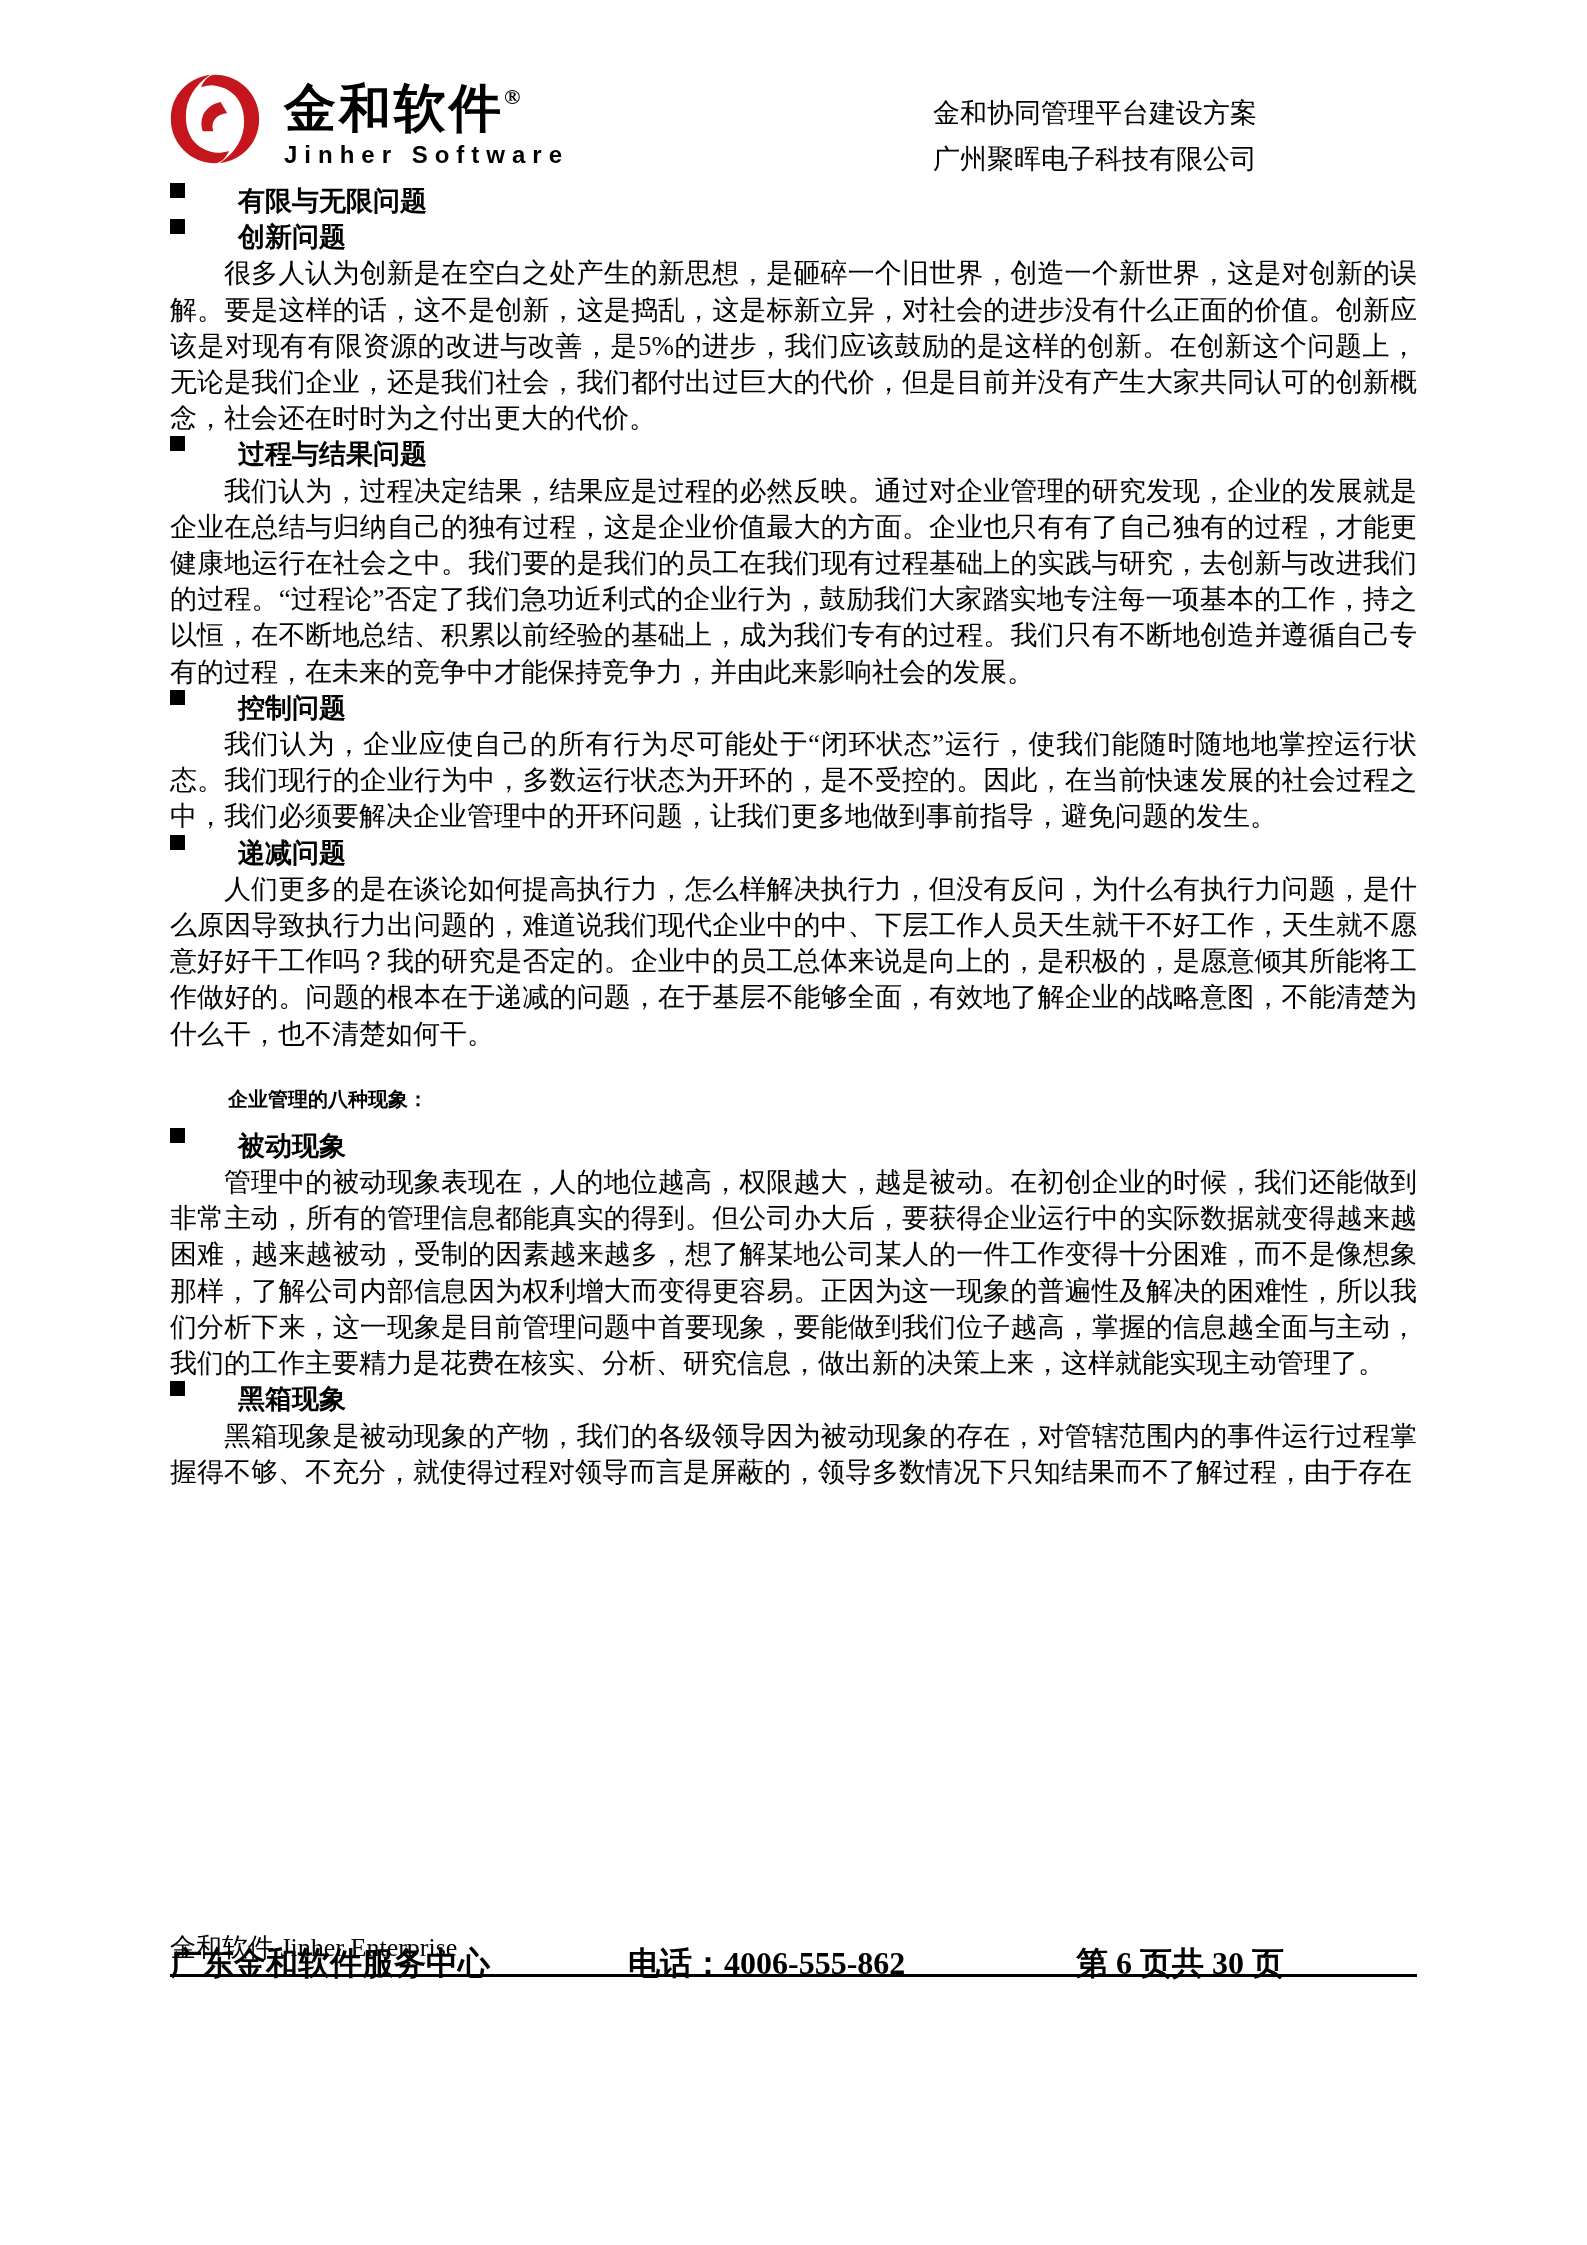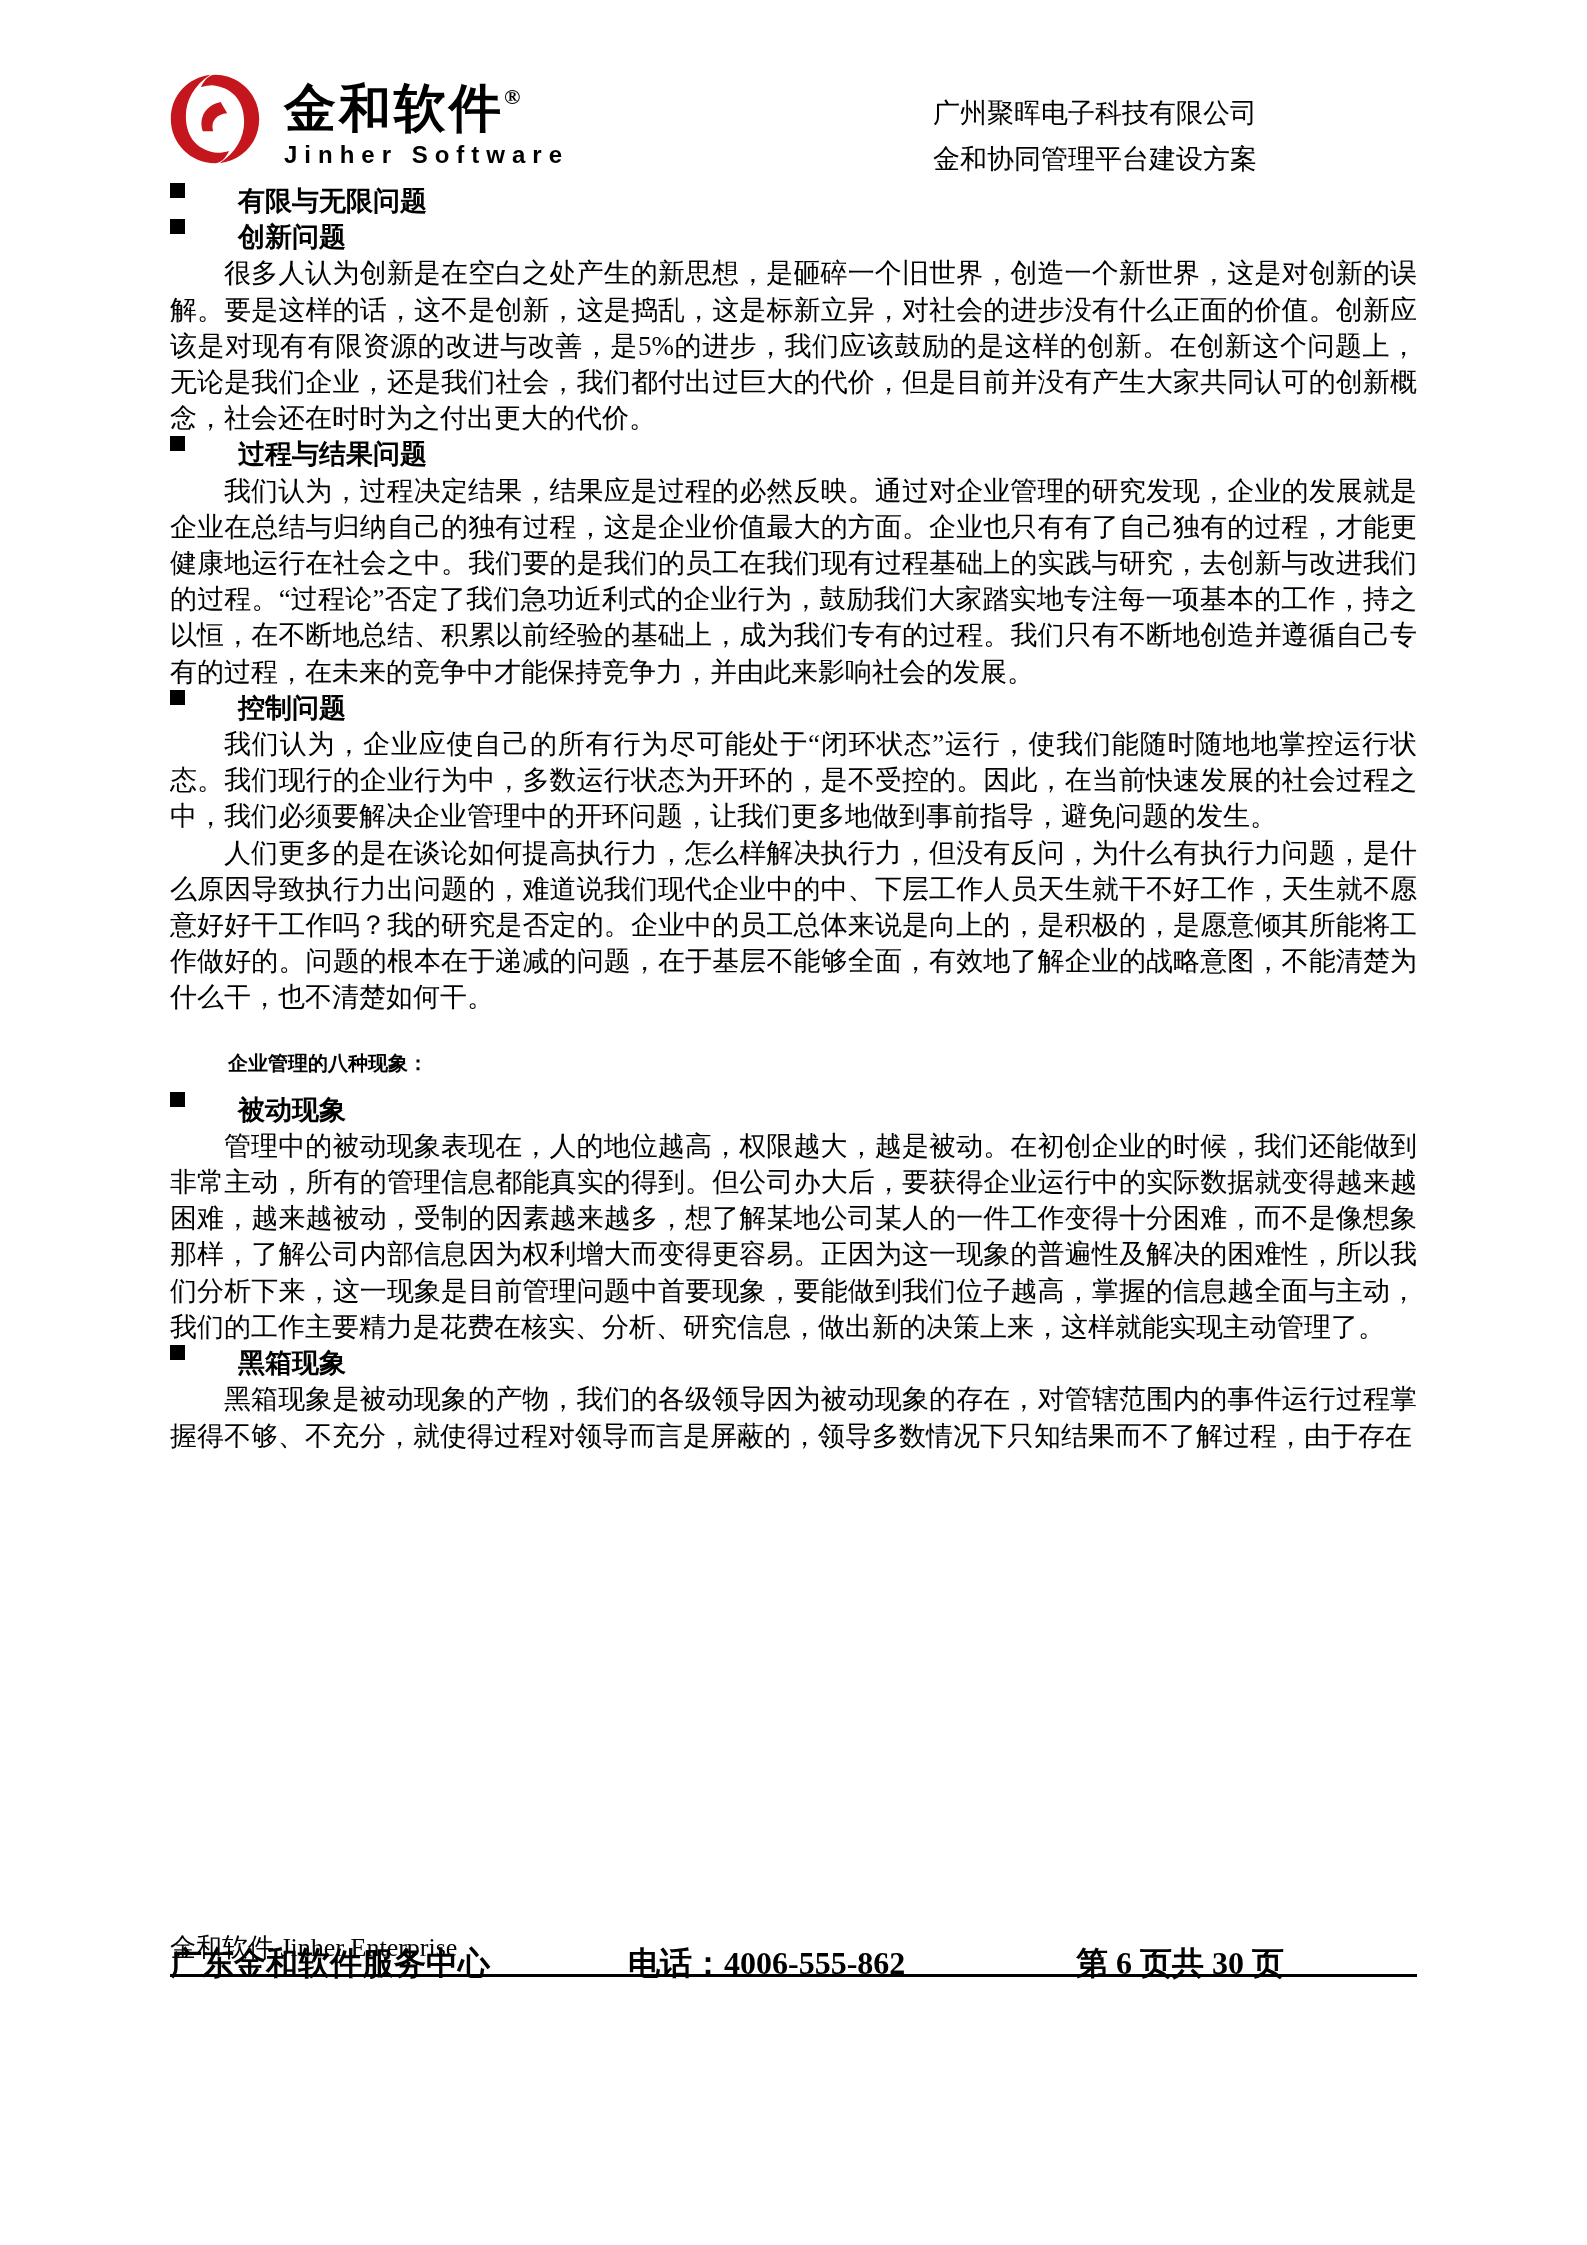--- a/index.html
+++ b/index.html
@@ -65,22 +65,22 @@
         <path d="M50 97 C24 97 3 76 3 50 C3 24 22 6 45 3 C28 14 19 30 19 47 C19 71 33 84 53 86 C57 86 61 85 65 84 C61 92 56 97 50 97 Z"></path>
         <path d="M37 63 C32 48 41 35 56 32 L63 44 C52 45 45 52 48 63 Z"></path>
       </g>
     </svg>
     <div class="logo-text">
       <div class="logo-cn-row"><span>金和软件</span><span class="logo-reg">®</span></div>
       <div class="logo-en">Jinher Software</div>
     </div>
   </div>
   <div class="header-right">
+    <div>金和协同管理平台建设方案</div>
     <div>广州聚晖电子科技有限公司</div>
-    <div>金和协同管理平台建设方案</div>
   </div>
 </div>
 
 <div class="doc-body">
     <div class="bullet-heading">
       <span class="bullet-square"></span>
       <span>有限与无限问题</span>
     </div>
     <div class="bullet-heading">
       <span class="bullet-square"></span>
@@ -90,20 +90,24 @@
     <div class="bullet-heading">
       <span class="bullet-square"></span>
       <span>过程与结果问题</span>
     </div>
     <p class="para">我们认为，过程决定结果，结果应是过程的必然反映。通过对企业管理的研究发现，企业的发展就是企业在总结与归纳自己的独有过程，这是企业价值最大的方面。企业也只有有了自己独有的过程，才能更健康地运行在社会之中。我们要的是我们的员工在我们现有过程基础上的实践与研究，去创新与改进我们的过程。“过程论”否定了我们急功近利式的企业行为，鼓励我们大家踏实地专注每一项基本的工作，持之以恒，在不断地总结、积累以前经验的基础上，成为我们专有的过程。我们只有不断地创造并遵循自己专有的过程，在未来的竞争中才能保持竞争力，并由此来影响社会的发展。</p>
     <div class="bullet-heading">
       <span class="bullet-square"></span>
       <span>控制问题</span>
     </div>
     <p class="para">我们认为，企业应使自己的所有行为尽可能处于“闭环状态”运行，使我们能随时随地地掌控运行状态。我们现行的企业行为中，多数运行状态为开环的，是不受控的。因此，在当前快速发展的社会过程之中，我们必须要解决企业管理中的开环问题，让我们更多地做到事前指导，避免问题的发生。</p>
+    <div class="bullet-heading">
+      <span class="bullet-square"></span>
+      <span>递减问题</span>
+    </div>
     <p class="para">人们更多的是在谈论如何提高执行力，怎么样解决执行力，但没有反问，为什么有执行力问题，是什么原因导致执行力出问题的，难道说我们现代企业中的中、下层工作人员天生就干不好工作，天生就不愿意好好干工作吗？我的研究是否定的。企业中的员工总体来说是向上的，是积极的，是愿意倾其所能将工作做好的。问题的根本在于递减的问题，在于基层不能够全面，有效地了解企业的战略意图，不能清楚为什么干，也不清楚如何干。</p>
     <div class="subtitle">企业管理的八种现象：</div>
     <div class="bullet-heading">
       <span class="bullet-square"></span>
       <span>被动现象</span>
     </div>
     <p class="para">管理中的被动现象表现在，人的地位越高，权限越大，越是被动。在初创企业的时候，我们还能做到非常主动，所有的管理信息都能真实的得到。但公司办大后，要获得企业运行中的实际数据就变得越来越困难，越来越被动，受制的因素越来越多，想了解某地公司某人的一件工作变得十分困难，而不是像想象那样，了解公司内部信息因为权利增大而变得更容易。正因为这一现象的普遍性及解决的困难性，所以我们分析下来，这一现象是目前管理问题中首要现象，要能做到我们位子越高，掌握的信息越全面与主动，我们的工作主要精力是花费在核实、分析、研究信息，做出新的决策上来，这样就能实现主动管理了。</p>
     <div class="bullet-heading">
       <span class="bullet-square"></span>
       <span>黑箱现象</span>

